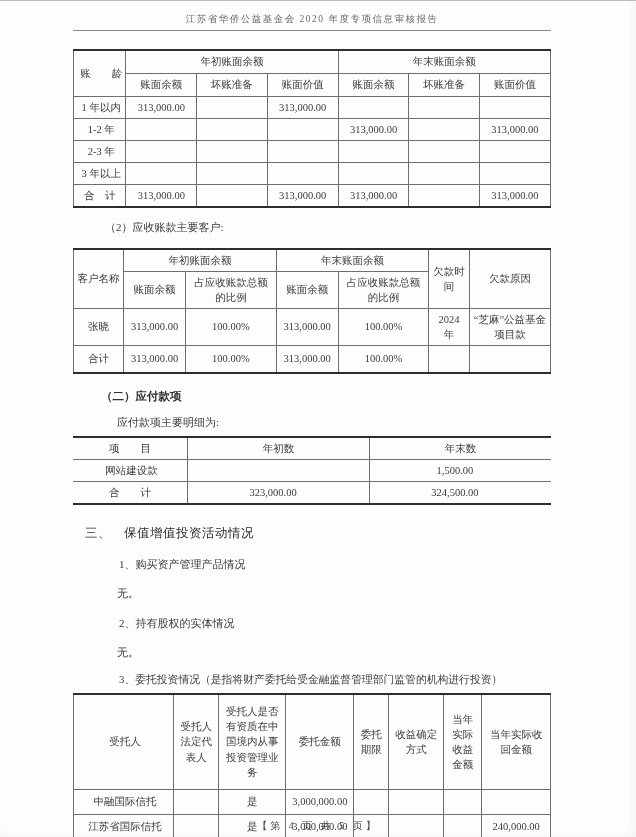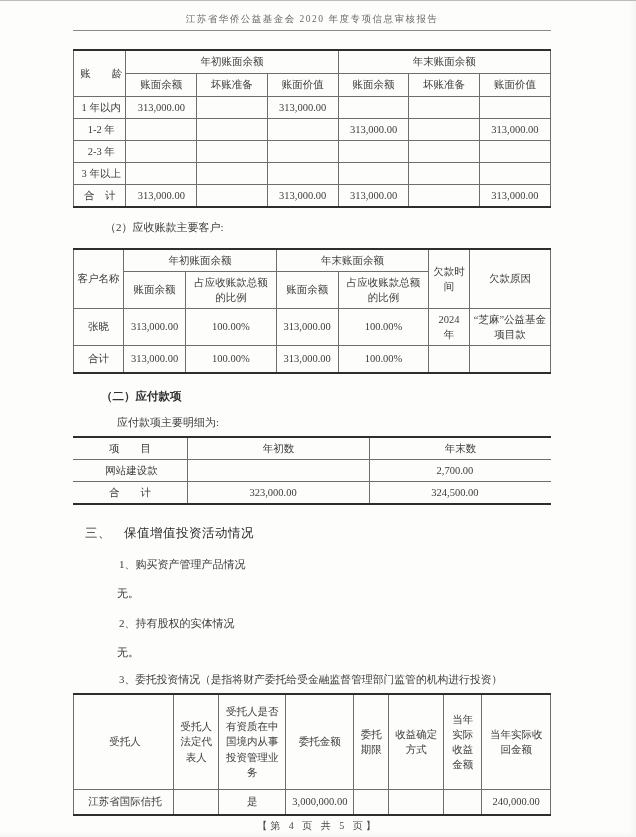--- a/index.html
+++ b/index.html
@@ -225,21 +225,21 @@
       </colgroup>
       <tbody>
         <tr>
           <td>项　　目</td>
           <td>年初数</td>
           <td>年末数</td>
         </tr>
         <tr>
           <td class="lblcell">网站建设款</td>
           <td class="num-r"></td>
-          <td class="num-r">2,700.00</td>
+          <td class="num-r">1,500.00</td>
         </tr>
         <tr>
           <td>合　　计</td>
           <td class="num-r">323,000.00</td>
           <td class="num-r">324,500.00</td>
         </tr>
       </tbody>
     </table>
 
     <div class="big-heading">三、　保值增值投资活动情况</div>
@@ -265,27 +265,37 @@
           <td class="lblcell">受托人</td>
           <td>受托人法定代表人</td>
           <td>受托人是否有资质在中国境内从事投资管理业务</td>
           <td>委托金额</td>
           <td>委托期限</td>
           <td>收益确定方式</td>
           <td>当年实际收益金额</td>
           <td>当年实际收回金额</td>
         </tr>
         <tr class="row">
-          <td class="lblcell">江苏省国际信托</td>
+          <td class="lblcell">中融国际信托</td>
           <td></td>
           <td>是</td>
           <td class="num">3,000,000.00</td>
           <td></td>
           <td></td>
           <td></td>
+          <td class="num"></td>
+        </tr>
+        <tr class="row">
+          <td class="lblcell">江苏省国际信托</td>
+          <td></td>
+          <td>是</td>
+          <td class="num">3,000,000.00</td>
+          <td></td>
+          <td></td>
+          <td></td>
           <td class="num">240,000.00</td>
         </tr>
       </tbody>
     </table>
 
   </div>
 
   <div class="footer">【第 4 页 共 5 页】</div>
 </div>
 

